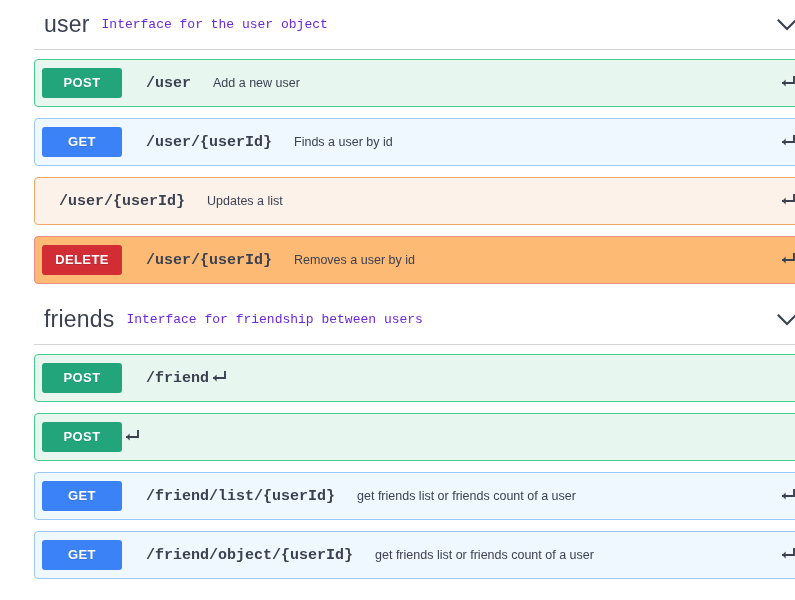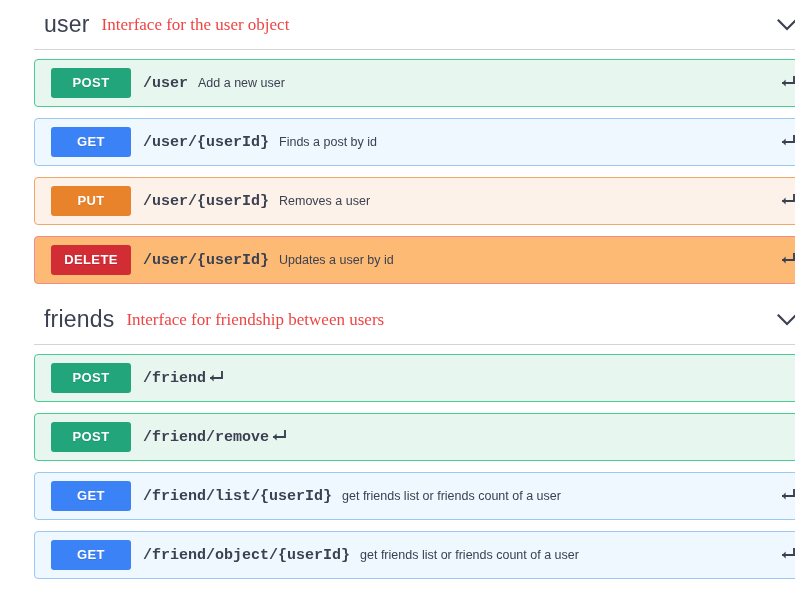--- a/index.html
+++ b/index.html
@@ -40,23 +40,23 @@
     font-size: 23px;
     font-weight: 400;
     color: #3b4151;
     font-family: "Liberation Sans", sans-serif;
     letter-spacing: 0.2px;
     line-height: 1;
     margin-right: 12px;
     white-space: nowrap;
   }
   .tag-desc {
-    font-size: 17px;
-    color: #ef4444;
-    font-family: Liberation Serif, serif;
+    font-size: 13px;
+    color: #6d28d9;
+    font-family: Liberation Mono, monospace;
     line-height: 1;
     flex: 1 1 auto;
     white-space: nowrap;
   }
   .chevron-btn {
     width: 24px;
     height: 24px;
     display: flex;
     align-items: center;
     justify-content: center;
@@ -87,39 +87,39 @@
     width: 80px;
     height: 30px;
     line-height: 30px;
     text-align: center;
     border-radius: 3px;
     color: #ffffff;
     font-size: 13px;
     font-weight: bold;
     font-family: "Liberation Sans", sans-serif;
     letter-spacing: 0.4px;
-    margin-left: 16px;
+    margin-left: 7px;
     text-shadow: 0 1px 0 rgba(0,0,0,0.1);
     box-sizing: border-box;
   }
 
   .op-path {
     font-family: "Liberation Mono", monospace;
     font-size: 15px;
     font-weight: bold;
     color: #3b4151;
-    margin-left: 12px;
+    margin-left: 24px;
     white-space: nowrap;
   }
 
   .op-summary {
     font-size: 12.5px;
     color: #3b4151;
     font-family: "Liberation Sans", sans-serif;
-    margin-left: 10px;
+    margin-left: 22px;
     flex: 1 1 auto;
     white-space: nowrap;
     overflow: hidden;
   }
 
   .op-auth {
     flex: 0 0 auto;
     width: 18px;
     height: 18px;
     display: flex;
@@ -166,45 +166,44 @@
       <svg width="16" height="14" viewBox="0 0 16 14" aria-hidden="true">
         <path d="M15 1 V7 H4" fill="none" stroke="#3b4151" stroke-width="1.9" stroke-linecap="square"></path>
         <path d="M6.6 3.6 L3.2 7 L6.6 10.4 Z" fill="#3b4151"></path>
       </svg>
     </span>
   </div>
 
   <div class="op row-get">
     <span class="op-method m-get">GET</span>
     <span class="op-path">/user/{userId}</span>
-    <span class="op-summary">Finds a post by id</span>
+    <span class="op-summary">Finds a user by id</span>
     <span class="op-auth">
       <svg width="16" height="14" viewBox="0 0 16 14" aria-hidden="true">
         <path d="M15 1 V7 H4" fill="none" stroke="#3b4151" stroke-width="1.9" stroke-linecap="square"></path>
         <path d="M6.6 3.6 L3.2 7 L6.6 10.4 Z" fill="#3b4151"></path>
       </svg>
     </span>
   </div>
 
   <div class="op row-put">
-    <span class="op-method m-put">PUT</span>
     <span class="op-path">/user/{userId}</span>
-    <span class="op-summary">Removes a user</span>
+    <span class="op-summary">Updates a list</span>
     <span class="op-auth">
       <svg width="16" height="14" viewBox="0 0 16 14" aria-hidden="true">
         <path d="M15 1 V7 H4" fill="none" stroke="#3b4151" stroke-width="1.9" stroke-linecap="square"></path>
         <path d="M6.6 3.6 L3.2 7 L6.6 10.4 Z" fill="#3b4151"></path>
       </svg>
     </span>
   </div>
 
   <div class="op row-delete">
     <span class="op-method m-delete">DELETE</span>
     <span class="op-path">/user/{userId}</span>
-    <span class="op-summary">Updates a user by id</span>
+    <span class="op-summary">Removes a user by id</span>
     <span class="op-auth">
       <svg width="16" height="14" viewBox="0 0 16 14" aria-hidden="true">
         <path d="M15 1 V7 H4" fill="none" stroke="#3b4151" stroke-width="1.9" stroke-linecap="square"></path>
         <path d="M6.6 3.6 L3.2 7 L6.6 10.4 Z" fill="#3b4151"></path>
       </svg>
     </span>
   </div>
 </div>
   </div>
 
@@ -225,21 +224,20 @@
     <span class="op-auth">
       <svg width="16" height="14" viewBox="0 0 16 14" aria-hidden="true">
         <path d="M15 1 V7 H4" fill="none" stroke="#3b4151" stroke-width="1.9" stroke-linecap="square"></path>
         <path d="M6.6 3.6 L3.2 7 L6.6 10.4 Z" fill="#3b4151"></path>
       </svg>
     </span>
   </div>
 
   <div class="op row-post">
     <span class="op-method m-post">POST</span>
-    <span class="op-path">/friend/remove</span>
     <span class="op-auth">
       <svg width="16" height="14" viewBox="0 0 16 14" aria-hidden="true">
         <path d="M15 1 V7 H4" fill="none" stroke="#3b4151" stroke-width="1.9" stroke-linecap="square"></path>
         <path d="M6.6 3.6 L3.2 7 L6.6 10.4 Z" fill="#3b4151"></path>
       </svg>
     </span>
   </div>
 
   <div class="op row-get">
     <span class="op-method m-get">GET</span>

